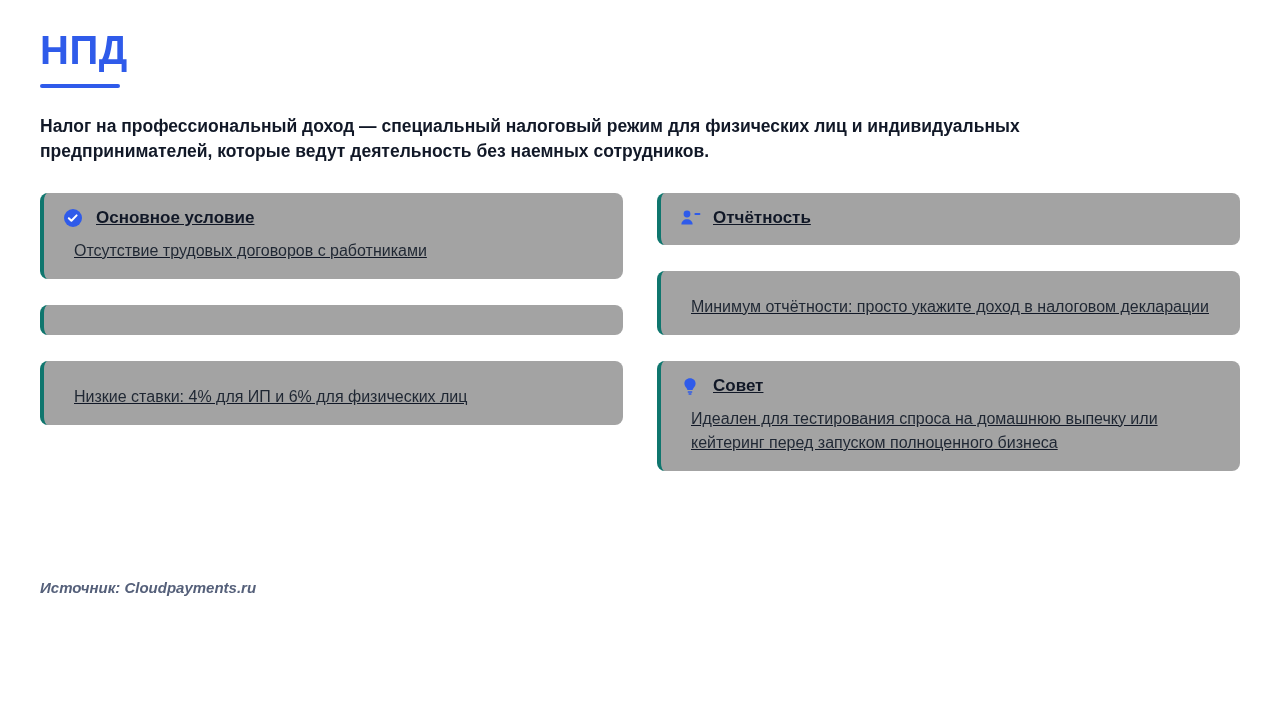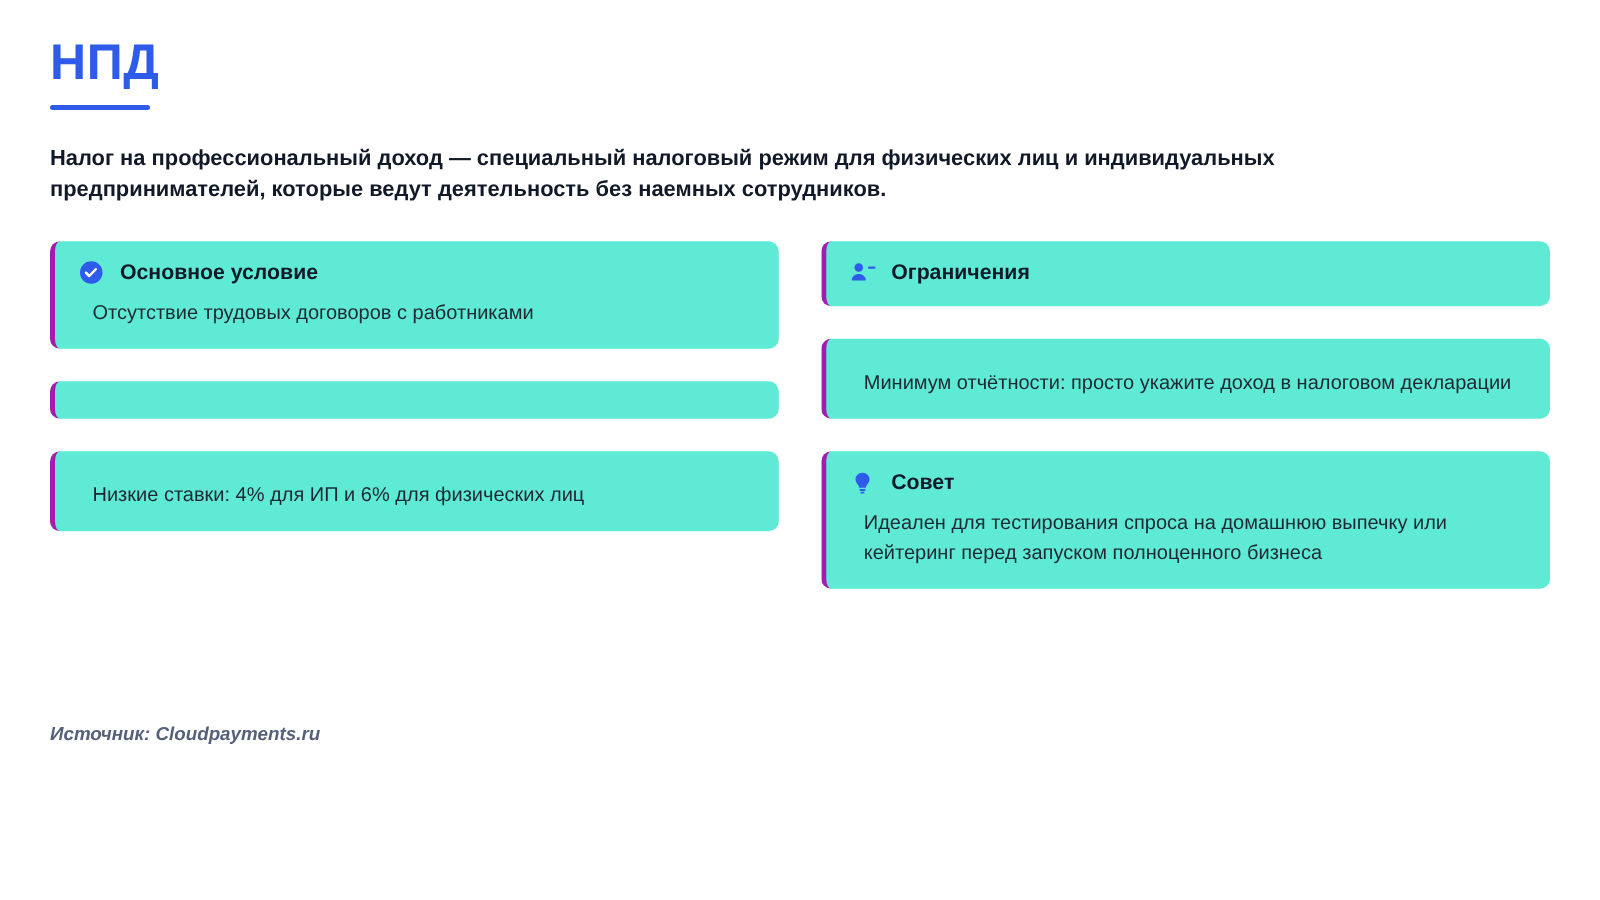--- a/index.html
+++ b/index.html
@@ -54,25 +54,26 @@
   .col {
     display: flex;
     flex-direction: column;
     gap: 26px;
   }
   .col-left { width: 584px; }
   .col-right { width: 584px; }
 
   .card {
     position: relative;
-    background: #5eead4;
+    background: #a3a3a3;
     border-radius: 8px;
-    border-left: 4px solid #a21caf;
+    border-left: 4px solid #0f766e;
     padding: 14px 18px 16px 18px;
     box-sizing: border-box;
+    text-decoration: underline;
   }
   .card-head {
     display: flex;
     align-items: center;
     gap: 12px;
   }
   .card-icon {
     width: 22px;
     height: 22px;
     flex: 0 0 22px;
@@ -156,21 +157,21 @@
 
       <div class="card">
         <div class="card-head">
           <span class="card-icon">
             <svg width="22" height="20" viewBox="0 0 22 20">
               <circle cx="8" cy="6" r="3.4" fill="#2f5bea"></circle>
               <path d="M2.4 16.4c0-3.2 2.5-5.2 5.6-5.2s5.6 2 5.6 5.2z" fill="#2f5bea"></path>
               <rect x="15.4" y="5.1" width="6" height="1.9" rx="0.9" fill="#2f5bea"></rect>
             </svg>
           </span>
-          <span class="card-title">Ограничения</span>
+          <span class="card-title">Отчётность</span>
         </div>
       </div>
 
       <div class="card">
         <div class="card-body">Минимум отчётности: просто укажите доход в налоговом декларации</div>
       </div>
 
       <div class="card">
         <div class="card-head">
           <span class="card-icon">

